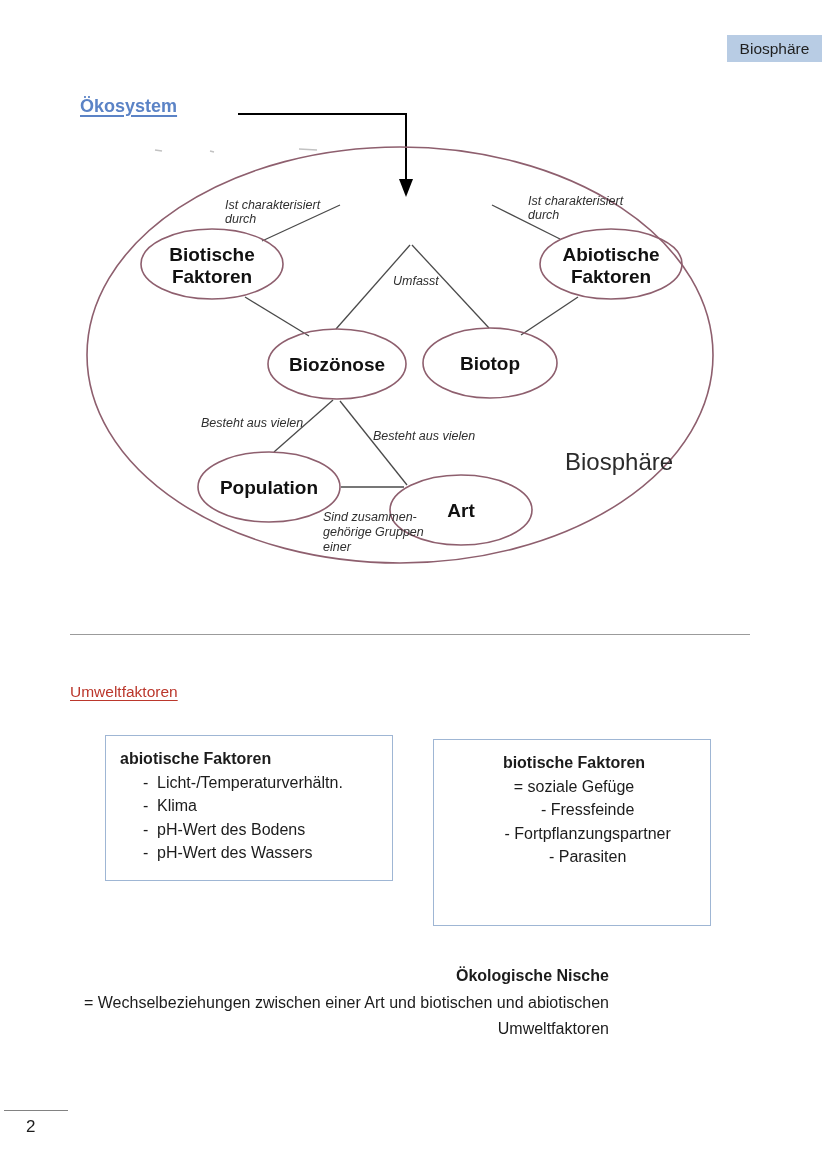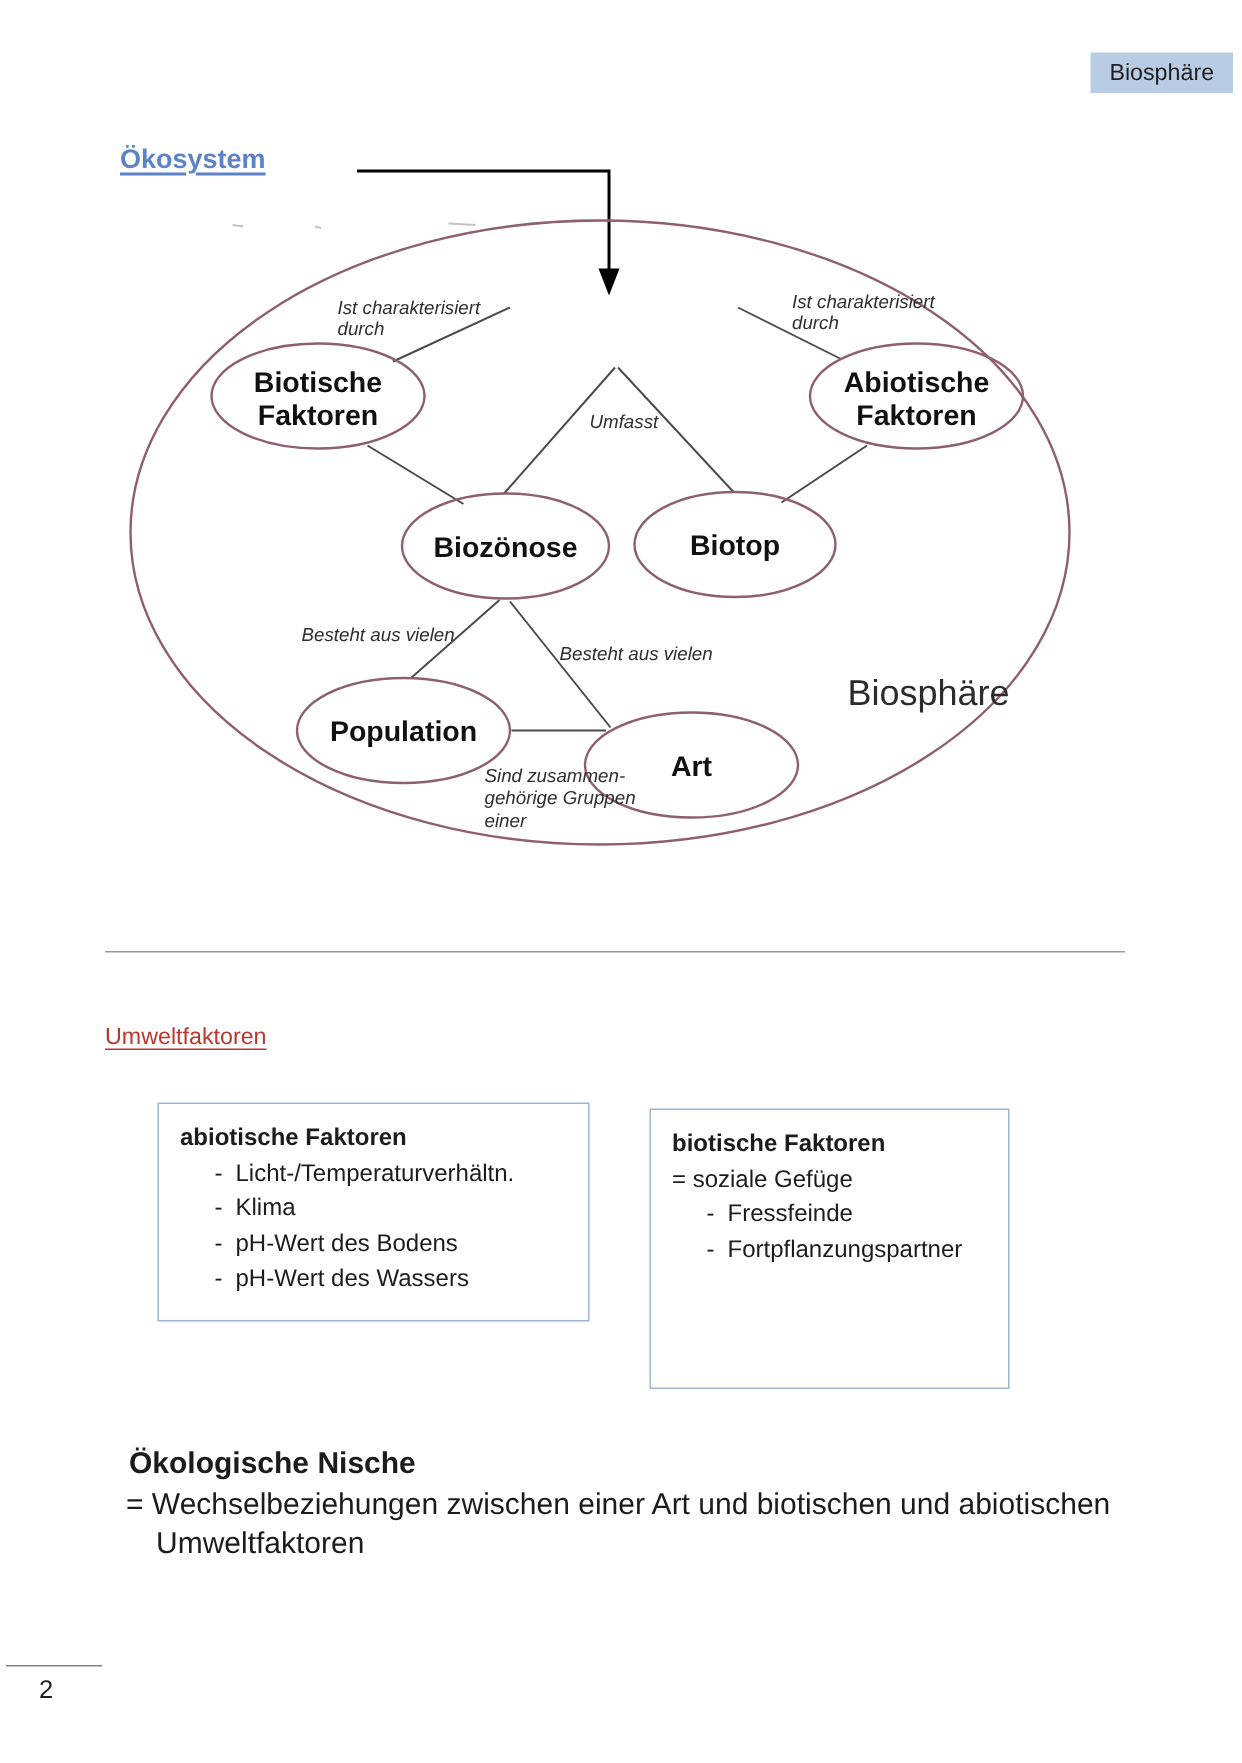--- a/index.html
+++ b/index.html
@@ -36,27 +36,27 @@
   .red-heading{
     position:absolute;left:70px;top:683px;color:#bb372c;font-size:15.5px;
     text-decoration:underline;text-underline-offset:3px;
   }
   
   .factor-box{
     position:absolute;border:1px solid #9fb6d4;background:#fff;
     font-size:16px;line-height:23.5px;padding:11px 10px 0 14px;box-sizing:border-box;
   }
   .box-left{left:105px;top:735px;width:288px;height:146px;}
-  .box-right{left:433px;top:739px;width:240px;height:187px;}
+  .box-right{left:433px;top:739px;width:278px;height:187px;text-align:center;}
   .factor-box .box-title{font-weight:bold;}
   .factor-box .box-intro{margin:0;}
   .factor-box ul{list-style:none;margin:0;padding:0 0 0 23px;}
   .factor-box li .dash{display:inline-block;width:14px;}
   
-  .nische{position:absolute;left:84px;top:963px;font-size:20px;line-height:26.5px;}
+  .nische{position:absolute;left:84px;top:963px;font-size:16px;line-height:26.5px;text-align:right;}
   .nische .nische-title{font-weight:bold;margin-left:2px;}
   .nische .nische-line2{padding-left:20px;}
   
   .footer-line{position:absolute;left:4px;top:1110px;width:64px;border-top:1px solid #828282;}
   .page-number{position:absolute;left:26px;top:1117px;font-size:17px;color:#1c1c1c;}
 </style>
 </head>
 <body>
 
 <div class="page">
@@ -129,20 +129,21 @@
       <li><span class="dash">-</span><span>pH-Wert des Wassers</span></li>
     </ul>
   </div>
 
   <div class="factor-box box-right">
     <div class="box-title">biotische Faktoren</div>
     <div class="box-intro">= soziale Gefüge</div>
     <ul>
       <li><span class="dash">-</span><span>Fressfeinde</span></li>
       <li><span class="dash">-</span><span>Fortpflanzungspartner</span></li>
+      <li><span class="dash">-</span><span>Parasiten</span></li>
     </ul>
   </div>
 
   <div class="nische">
     <div class="nische-title">Ökologische Nische</div>
     <div class="nische-line1">= Wechselbeziehungen zwischen einer Art und biotischen und abiotischen</div>
     <div class="nische-line2">Umweltfaktoren</div>
   </div>
 
   <div class="footer-line"></div>

